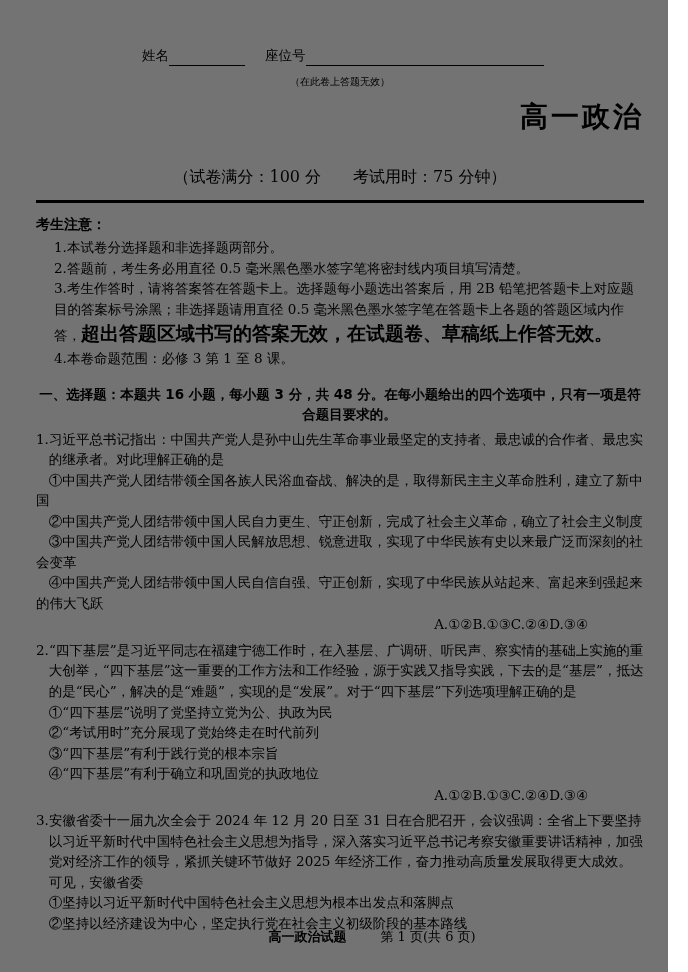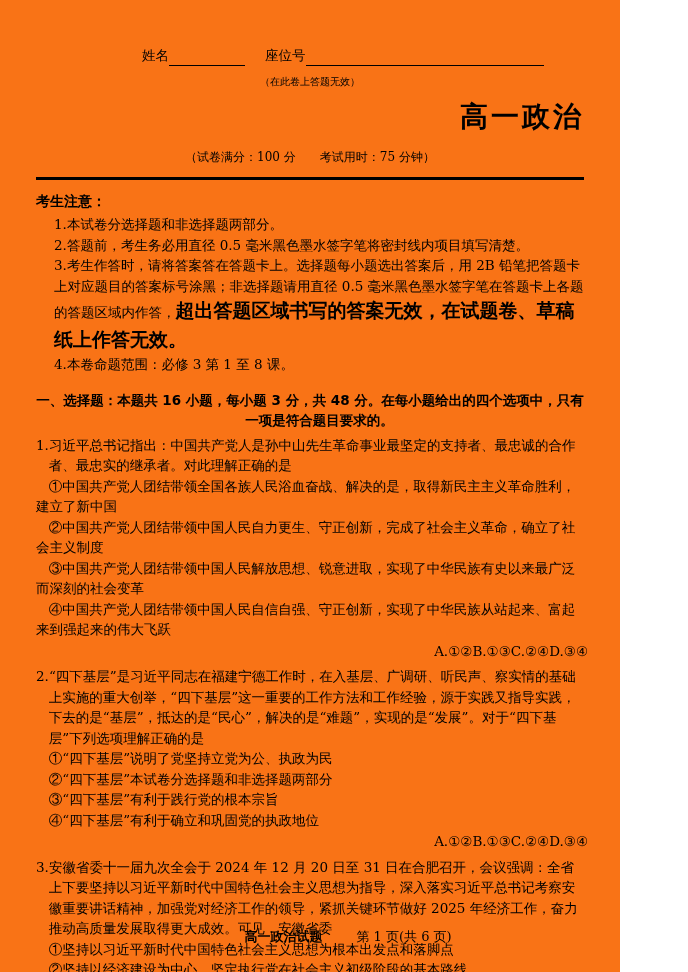--- a/index.html
+++ b/index.html
@@ -5,24 +5,24 @@
   * { box-sizing: border-box; margin: 0; padding: 0; }
   html, body { background: #ffffff; }
   body {
     width: 688px;
     height: 972px;
     font-family: "DejaVu Serif", "Liberation Serif", serif;
     color: #000;
   }
   .page {
     position: relative;
-    width: 620px;
+    width: 668px;
     height: 972px;
-    padding: 44px 36px 30px 36px;
-    background: #f97316;
+    padding: 44px 24px 30px 36px;
+    background: #737373;
     font-size: 13.5px;
     line-height: 1.52;
     overflow: hidden;
   }
   
   .header-fields {
     display: flex;
     align-items: flex-end;
     margin-left: 106px;
     height: 22px;
@@ -44,22 +44,22 @@
   .exam-title {
     text-align: right;
     font-size: 28px;
     font-weight: bold;
     letter-spacing: 3px;
     margin-top: 7px;
     font-family: "DejaVu Serif", "Liberation Serif", serif;
   }
   .exam-info {
     text-align: center;
-    font-size: 12px;
-    margin-top: 9px;
+    font-size: 16px;
+    margin-top: 26px;
   }
   .rule {
     border: none;
     border-top: 3.5px solid #000;
     margin-top: 11px;
     margin-bottom: 11px;
   }
   .notice-heading {
     font-weight: bold;
     font-size: 14px;
@@ -163,21 +163,21 @@
       <span>A.①②</span>
       <span>B.①③</span>
       <span>C.②④</span>
       <span>D.③④</span>
     </div>
   </div>
 
   <div class="question">
     <p class="stem">2.“四下基层”是习近平同志在福建宁德工作时，在入基层、广调研、听民声、察实情的基础上实施的重大创举，“四下基层”这一重要的工作方法和工作经验，源于实践又指导实践，下去的是“基层”，抵达的是“民心”，解决的是“难题”，实现的是“发展”。对于“四下基层”下列选项理解正确的是</p>
     <p class="option">①“四下基层”说明了党坚持立党为公、执政为民</p>
-    <p class="option">②“四下基层”本试卷分选择题和非选择题两部分</p>
+    <p class="option">②“考试用时”充分展现了党始终走在时代前列</p>
     <p class="option">③“四下基层”有利于践行党的根本宗旨</p>
     <p class="option">④“四下基层”有利于确立和巩固党的执政地位</p>
     <div class="choices">
       <span>A.①②</span>
       <span>B.①③</span>
       <span>C.②④</span>
       <span>D.③④</span>
     </div>
   </div>
 

